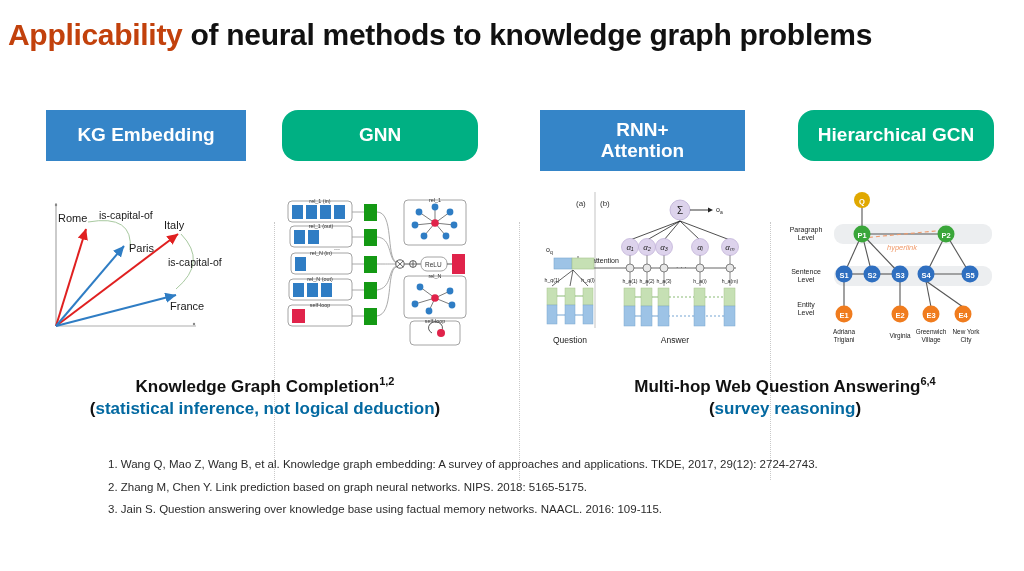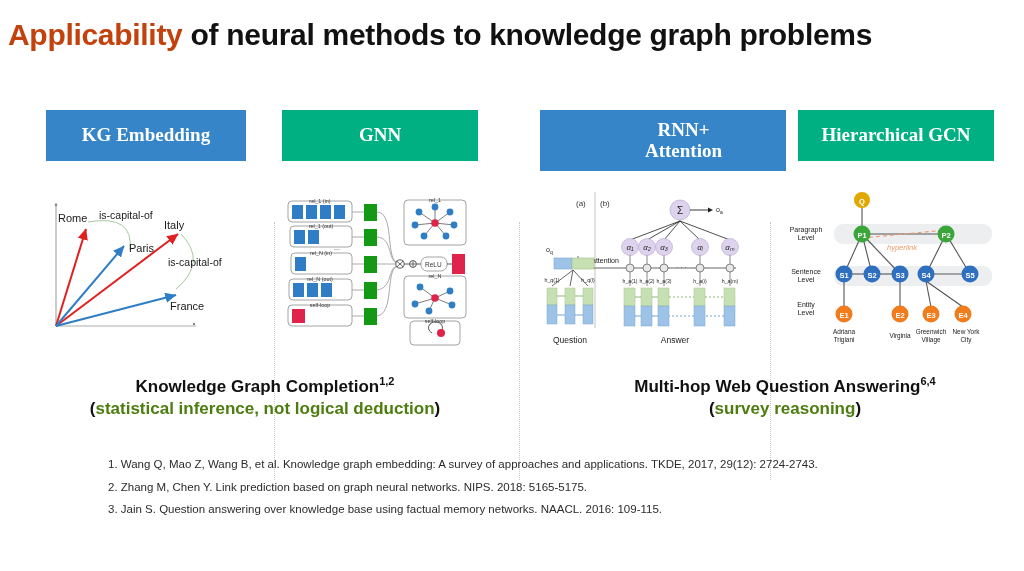--- a/index.html
+++ b/index.html
@@ -19,38 +19,37 @@
 
   
   #cards{
     position:absolute;left:0;top:110px;width:1024px;height:265px;
   }
   .card{position:absolute;top:0;height:265px;}
   .card-header{
     display:flex;align-items:center;justify-content:center;
     color:#ffffff;font-weight:bold;text-align:left;
     line-height:1.08;
-    font-family:Liberation Serif, serif;
   }
   .hdr-blue{background:#3585c8;}
-  .hdr-green{background:#00b083;}
+  .hdr-green{background:#00b083;border-radius:16px;}
   .figure{position:absolute;left:0;top:75px;width:100%;height:185px;}
 
   .divider{
     position:absolute;top:112px;width:0;height:258px;
     border-left:1px dotted #c9c9c9;
   }
 
   
   .caption{
     position:absolute;text-align:center;font-weight:bold;color:#111;
     font-size:17px;line-height:1.32;
   }
   .caption .sup{font-size:11px;vertical-align:super;}
-  .caption .red{color:#4d7c0f;}
+  .caption .red{color:#0369a1;}
 
   
   #references{
     position:absolute;left:108px;top:458px;width:880px;
     font-size:11.5px;color:#2b2b2b;line-height:1.05;
   }
   #references .ref{margin-bottom:10.5px;white-space:nowrap;}
   .spell{
     border-bottom:2px dotted #e03030;
     padding-bottom:0px;
@@ -235,21 +234,21 @@
           <text x="153" y="135">self-loop</text>
           <text x="55" y="62" font-size="7">...</text>
         </g>
       </svg>
     </div>
   </div>
 
   <div class="divider" style="left:519px;"></div>
 
   <div class="card" style="left:540px;width:205px;">
-    <div class="card-header hdr-blue" style="width:205px;height:61px;font-size:19px;flex-direction:column;padding-left:41px;">
+    <div class="card-header hdr-blue" style="width:205px;height:61px;font-size:19px;flex-direction:column;">
       <span>RNN+</span>
       <span>Attention</span>
     </div>
     <div class="figure" style="top:80px;height:168px;">
       <svg viewBox="0 0 205 168" width="205" height="168">
 
         <line x1="55" y1="2" x2="55" y2="138" stroke="#bcbcbc" stroke-width="0.9"></line>
         <text class="tiny" x="36" y="16" font-size="8" fill="#333">(a)</text>
         <text class="tiny" x="60" y="16" font-size="8" fill="#333">(b)</text>
 

